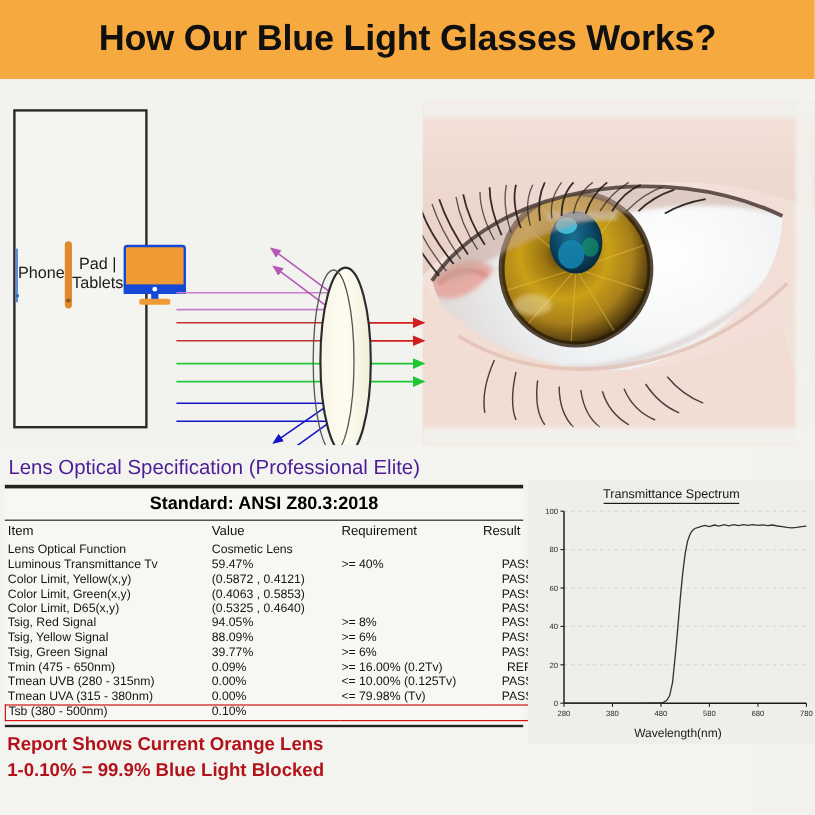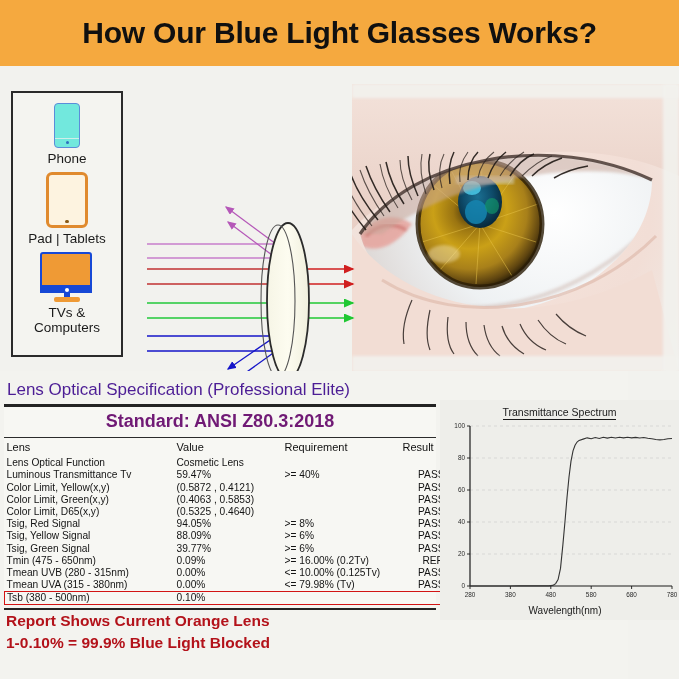--- a/index.html
+++ b/index.html
@@ -28,21 +28,21 @@
 
   .eyephoto{
     position:absolute;left:352px;top:18px;width:327px;height:288px;
     overflow:hidden;
   }
 
   
   .device-panel{
     position:absolute;left:11px;top:25px;width:112px;height:266px;
     border:2px solid #2a2a2a;background:#f4f4f0;
-    display:flex;flex-direction:column;align-items:center;
+    display:flex;align-items:center;
     padding-top:10px;box-sizing:border-box;
   }
   .dev-label{
     font-size:13.5px;color:#1b1b1b;text-align:center;line-height:1.12;
     margin-top:3px;margin-bottom:6px;
   }
   .phone-ico{width:26px;height:45px;border:1.6px solid #5b8dd9;border-radius:4px;
     background:#72e8dd;position:relative;box-sizing:border-box;}
   .phone-ico:after{content:"";position:absolute;left:50%;bottom:3px;width:3px;height:3px;
     margin-left:-1.5px;border-radius:50%;background:#2f6fbf;}
@@ -72,21 +72,21 @@
     position:absolute;left:7px;top:380px;font-size:17px;color:#4c1d95;
     white-space:nowrap;
   }
   .specbox{
     position:absolute;left:4px;top:404px;width:432px;height:200px;
     background:#f7f7f3;
   }
   .rule-thick{height:2.5px;background:#232323;width:100%;}
   .rule-thin{height:1.2px;background:#2b2b2b;width:100%;}
   .std-row{
-    text-align:center;font-size:18px;font-weight:bold;color:#701a75;
+    text-align:center;font-size:15px;font-weight:bold;color:#000000;
     padding:4px 0 5px 0;
   }
   table.spec{width:100%;border-collapse:collapse;font-size:10.2px;color:#141414;table-layout:fixed;}
   table.spec th{
     text-align:left;font-weight:normal;font-size:11px;padding:3px 0 4px 2px;color:#101010;
   }
   table.spec td{padding:0.6px 0 0.6px 2px;white-space:nowrap;}
   .c-item{width:168px;}
   .c-val{width:106px;}
   .c-req{width:116px;}
@@ -266,22 +266,20 @@
       <div class="dev-label">Phone</div>
       <div class="pad-ico"></div>
       <div class="dev-label">Pad | Tablets</div>
       <div class="tv-wrap">
         <div class="tv-ico"></div>
           <div class="tv-base"></div>
           <div class="tv-dot"></div>
         <div class="tv-stand"></div>
           <div class="tv-foot"></div>
       </div>
-      <div class="dev-label" style="white-space:pre-line">TVs &amp;
-Computers</div>
     </div>
 
     <svg class="raysvg" viewBox="0 0 679 305">
       <defs>
         <marker id="aUV" markerWidth="8" markerHeight="8" refX="6" refY="3" orient="auto">
           <path d="M0,0 L7,3 L0,6 z" fill="#b558b8"></path>
           </marker>
         <marker id="aRed" markerWidth="8" markerHeight="8" refX="6" refY="3" orient="auto">
           <path d="M0,0 L7,3 L0,6 z" fill="#d01f1f"></path>
           </marker>
@@ -329,21 +327,21 @@
 
   <div class="spec-title">Lens Optical Specification (Professional Elite)</div>
 
   <div class="specbox">
     <div class="rule-thick"></div>
     <div class="std-row">Standard: ANSI Z80.3:2018</div>
     <div class="rule-thin"></div>
     <table class="spec">
       <thead>
         <tr>
-          <th class="c-item">Lens</th>
+          <th class="c-item">Item</th>
           <th class="c-val">Value</th>
           <th class="c-req">Requirement</th>
           <th class="c-res">Result</th>
         </tr>
       </thead>
       <tbody id="spec-body">
           <tr>
             <td class="c-item">Lens Optical Function</td>
             <td class="c-val">Cosmetic Lens</td>
             <td class="c-req"></td>

